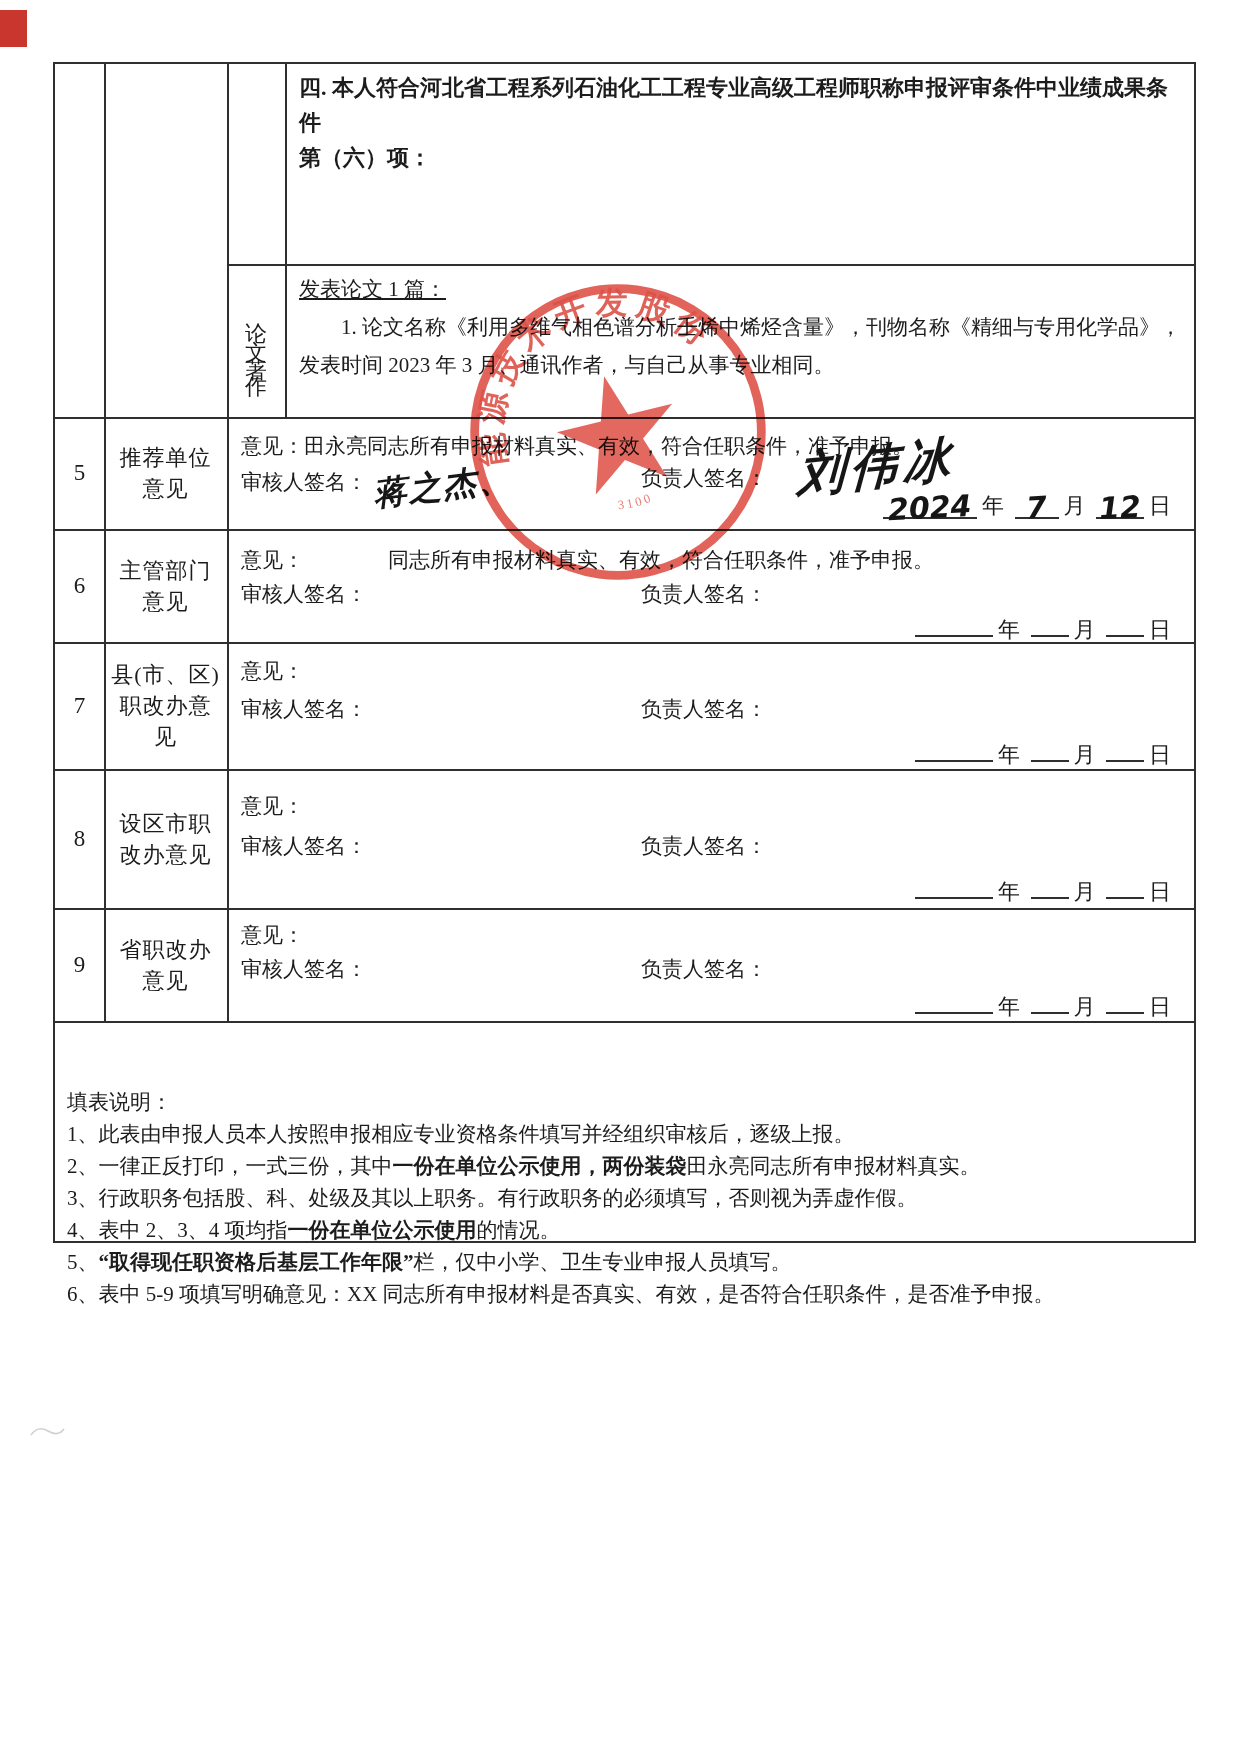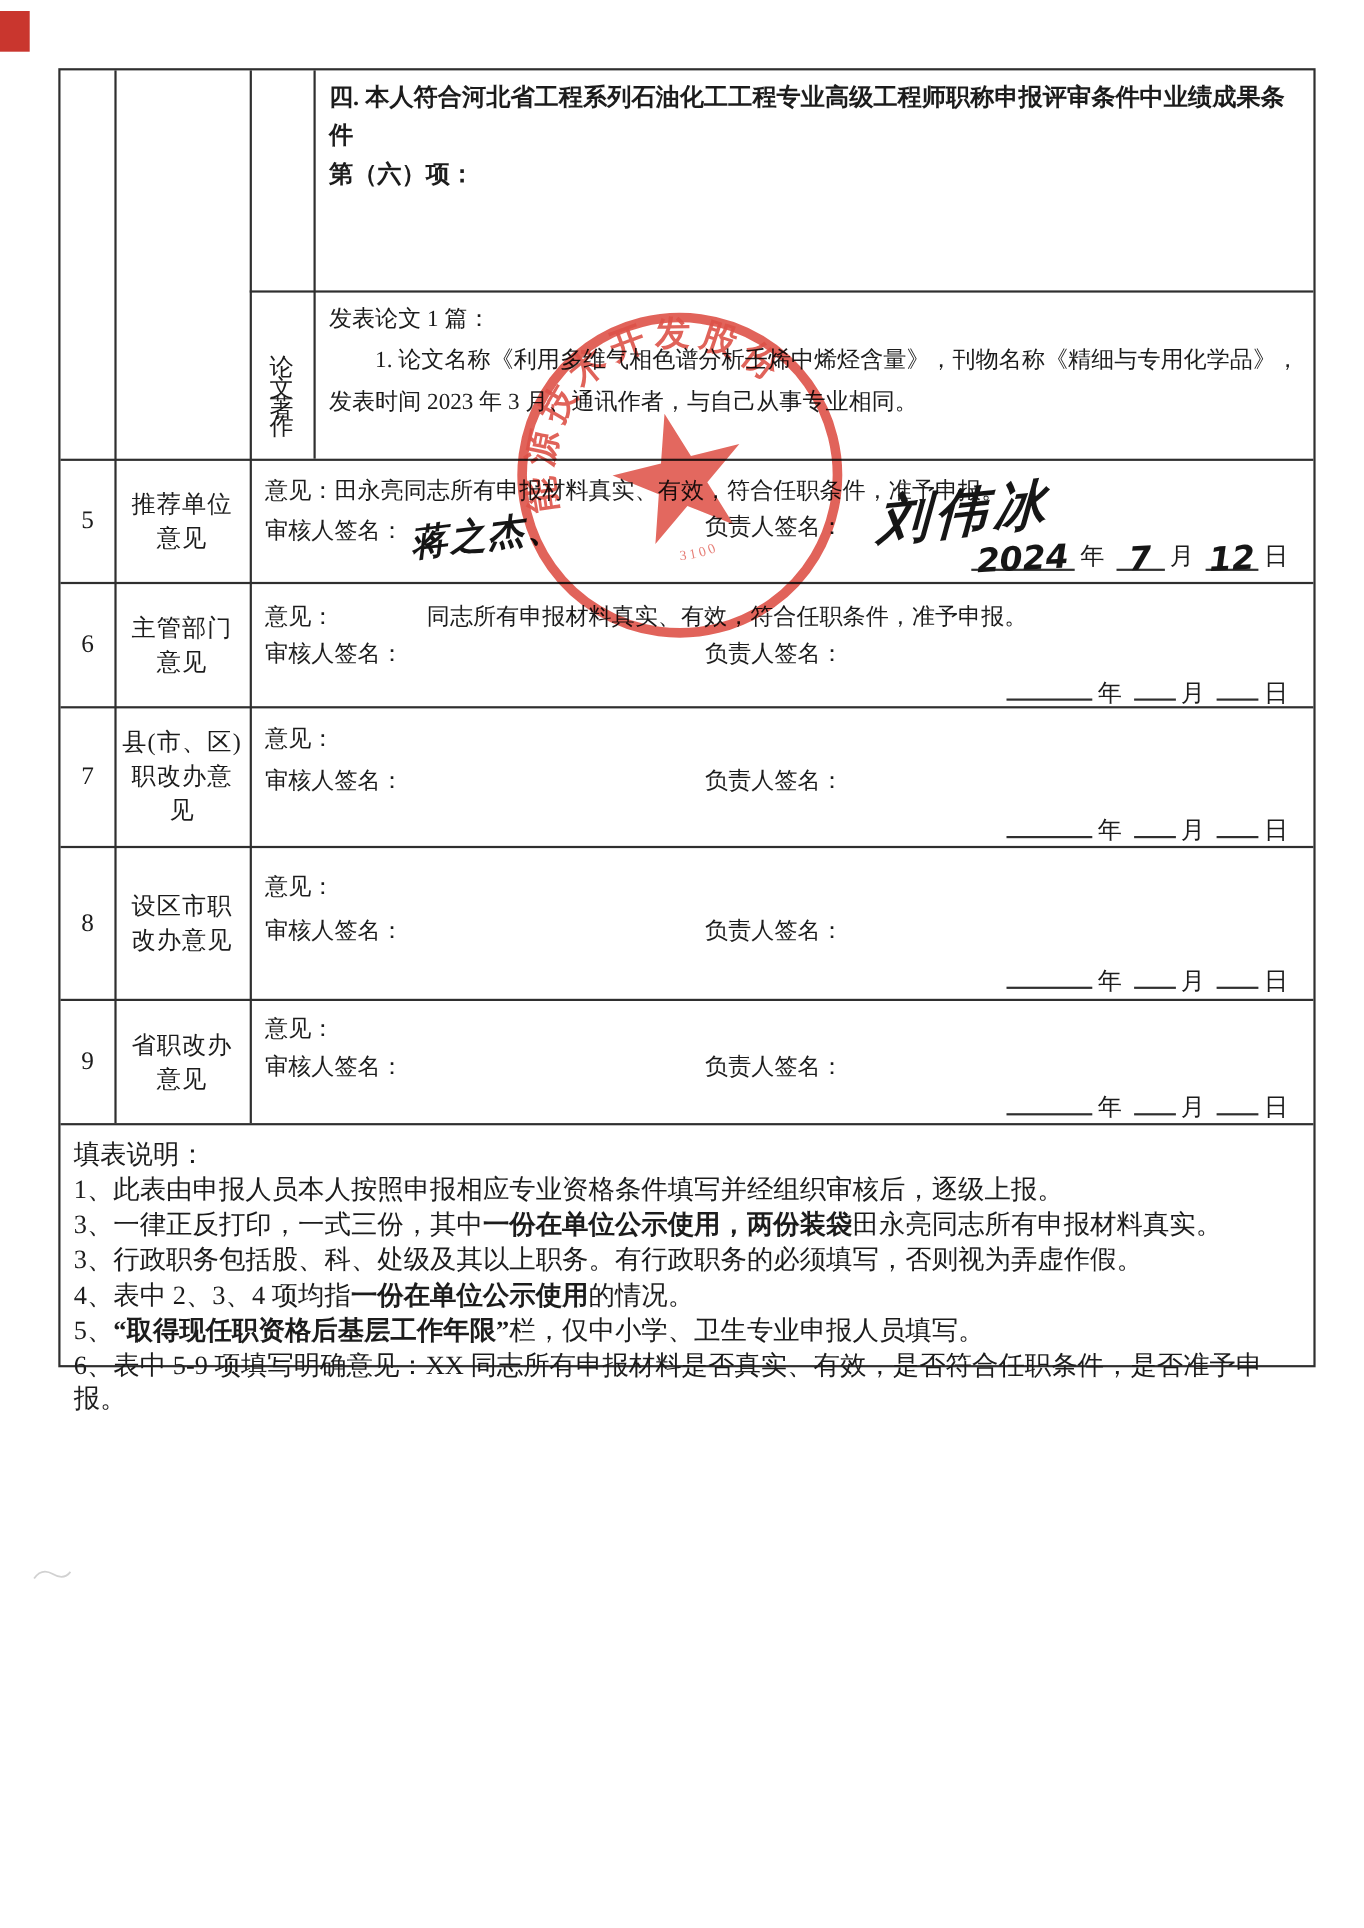--- a/index.html
+++ b/index.html
@@ -42,21 +42,21 @@
   .bl-d{width:38px;}
   .bl-yf{width:94px;}
   .bl-mf{width:44px;}
   .bl-df{width:48px;}
   
   .hand{font-family:"DejaVu Sans", sans-serif;font-weight:700;font-style:italic;color:#161616;display:inline-block;}
   .hand-md{font-size:33px;transform:rotate(-7deg);letter-spacing:2px;margin-left:6px;position:relative;top:8px;}
   .hand-lg{font-size:48px;letter-spacing:5px;transform:rotate(-6deg) skewX(-8deg);position:absolute;left:556px;top:-12px;}
   .hand-date{font-size:30px;transform:rotate(-3deg);position:relative;top:5px;line-height:20px;}
   
-  .instr{left:0;width:1139px;top:957px;height:280px;padding:14px 16px 0 12px;font-size:24px;}
+  .instr{left:0;width:1139px;top:1009px;height:280px;padding:14px 16px 0 12px;font-size:21px;}
   .instr .title{line-height:30px;}
   .instr .item{line-height:30.5px;margin-top:1.5px;}
   .instr b{font-weight:700;}
   
   .stamp{
     position:absolute;left:462px;top:276px;width:312px;height:312px;
     transform:rotate(-14deg);
     mix-blend-mode:multiply;opacity:.88;z-index:6;pointer-events:none;
   }
   
@@ -85,21 +85,21 @@
 
     <div class="cell top-cell" style="top:6px;height:192px;">
       <div class="h-bold">四. 本人符合河北省工程系列石油化工工程专业高级工程师职称申报评审条件中业绩成果条件</div>
       <div class="h-bold">第（六）项：</div>
     </div>
 
     <div class="cell side-cell" style="top:200px;height:153px;">
       <span class="side-label">论文著作</span>
     </div>
     <div class="cell top-cell" style="top:206px;height:147px;">
-      <div class="plain" style="line-height:38px;">发表论文 1 篇：</div>
+      <div class="plain" style="line-height:38px;text-decoration:underline;">发表论文 1 篇：</div>
       <div class="plain indent" style="line-height:38px;">1. 论文名称《利用多维气相色谱分析壬烯中烯烃含量》，刊物名称《精细与专用化学品》，</div>
       <div class="plain" style="line-height:38px;">发表时间 2023 年 3 月、通讯作者，与自己从事专业相同。</div>
     </div>
 
     <div class="cell num" style="top:353px;height:112px;">5</div>
     <div class="cell lbl" style="top:353px;height:112px;">
       <span>推荐单位</span>
       <span>意见</span>
     </div>
     <div class="cell body-cell" style="top:353px;height:112px;">
@@ -185,21 +185,21 @@
       <div class="date-line" style="top:80px;">
         <span class="bl bl-y"></span><span class="dl">年</span>
         <span class="bl bl-m"></span><span class="dl">月</span>
         <span class="bl bl-d"></span><span class="dl">日</span>
       </div>
     </div>
 
     <div class="cell instr">
       <div class="title">填表说明：</div>
       <div class="item"><span>1、此表由申报人员本人按照申报相应专业资格条件填写并经组织审核后，逐级上报。</span><b></b><span></span></div>
-      <div class="item"><span>3、一律正反打印，一式三份，其中</span><b>一份在单位公示使用，两份装袋</b><span>田永亮同志所有申报材料真实。</span></div>
+      <div class="item"><span>2、一律正反打印，一式三份，其中</span><b>一份在单位公示使用，两份装袋</b><span>田永亮同志所有申报材料真实。</span></div>
       <div class="item"><span>3、行政职务包括股、科、处级及其以上职务。有行政职务的必须填写，否则视为弄虚作假。</span><b></b><span></span></div>
       <div class="item"><span>4、表中 2、3、4 项均指</span><b>一份在单位公示使用</b><span>的情况。</span></div>
       <div class="item"><span>5、</span><b>“取得现任职资格后基层工作年限”</b><span>栏，仅中小学、卫生专业申报人员填写。</span></div>
       <div class="item"><span>6、表中 5-9 项填写明确意见：XX 同志所有申报材料是否真实、有效，是否符合任职条件，是否准予申报。</span><b></b><span></span></div>
     </div>
 
   </div>
 
   <svg class="stamp" viewBox="0 0 320 320">
     <circle cx="160" cy="160" r="147" fill="none" stroke="#d93a2f" stroke-width="9" opacity="0.9"></circle>

